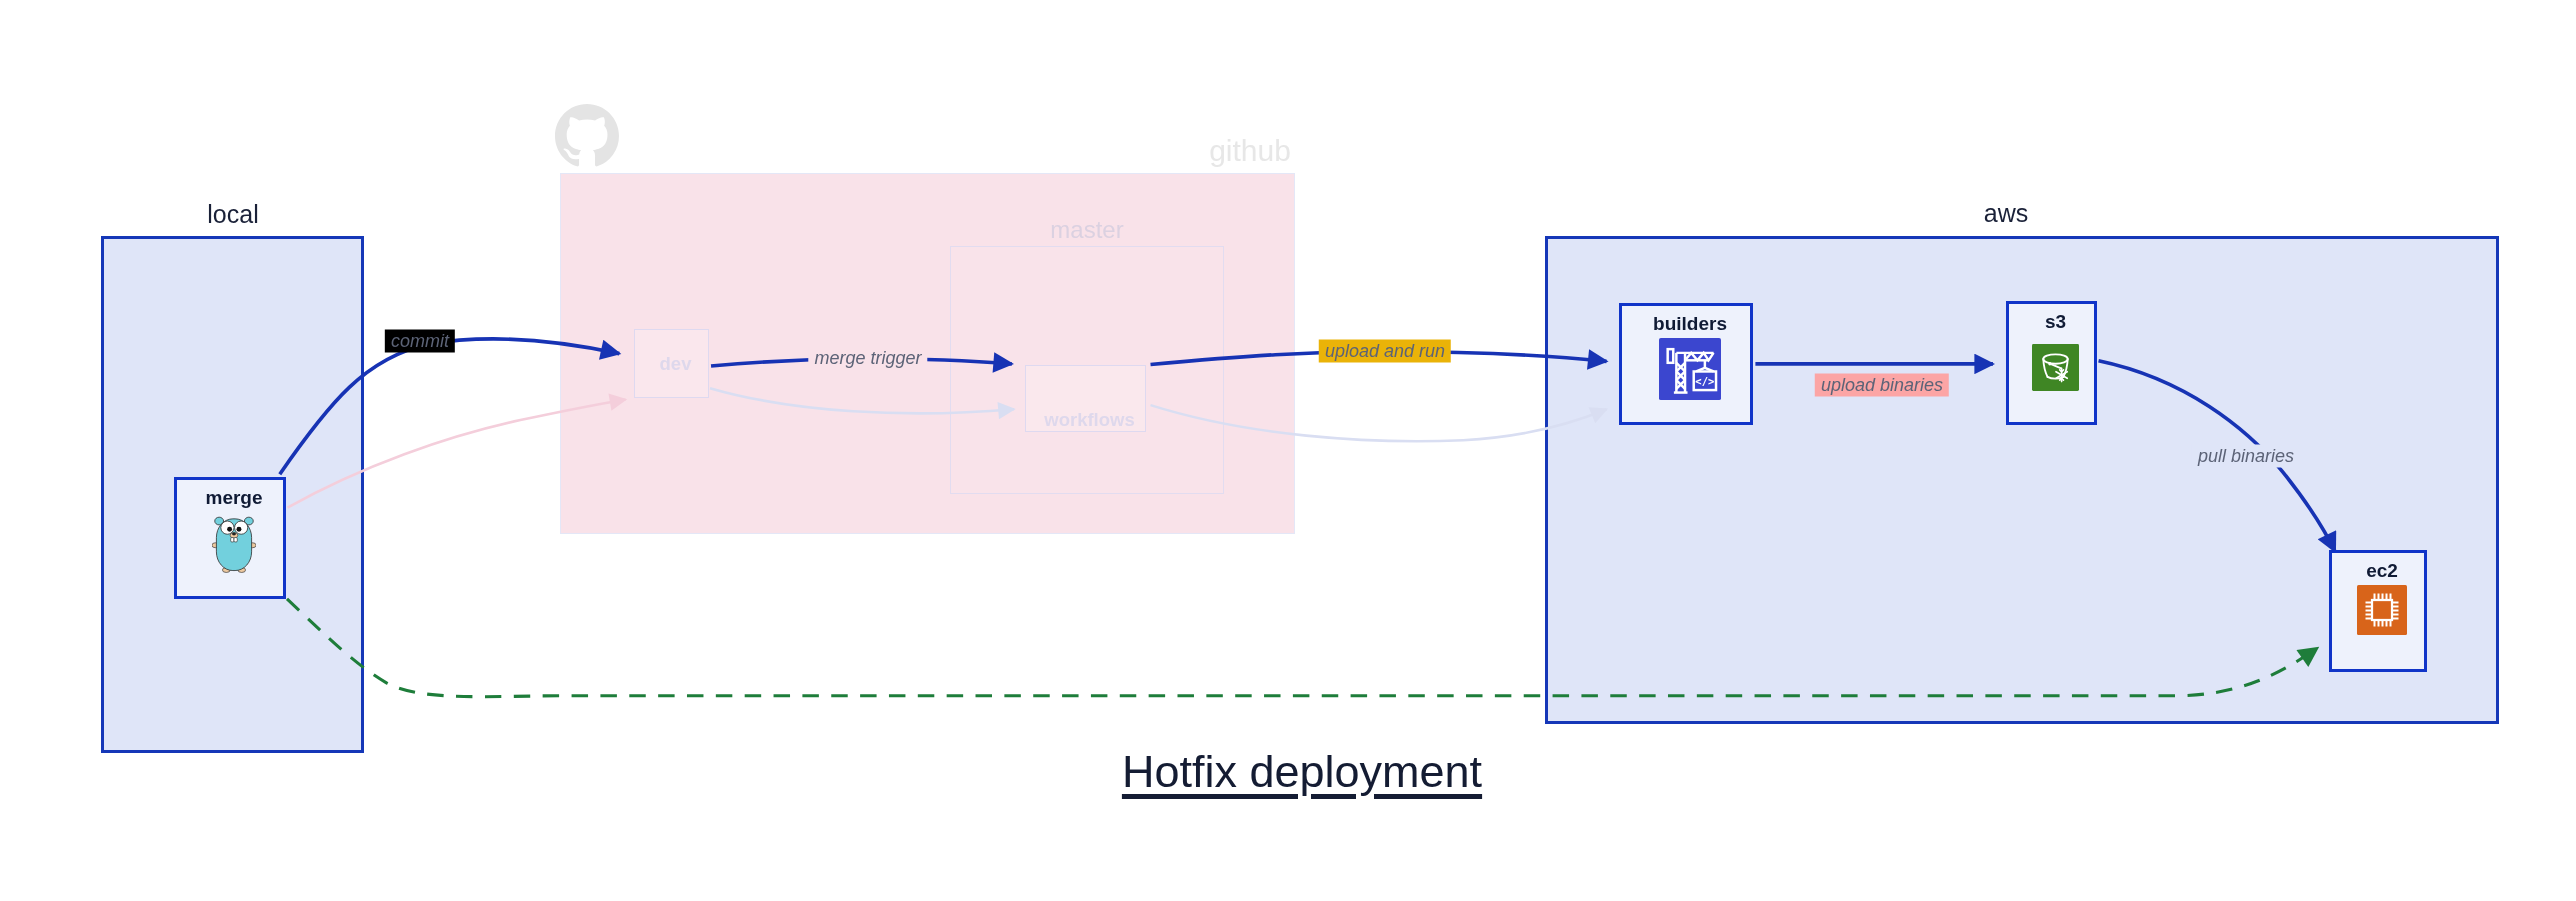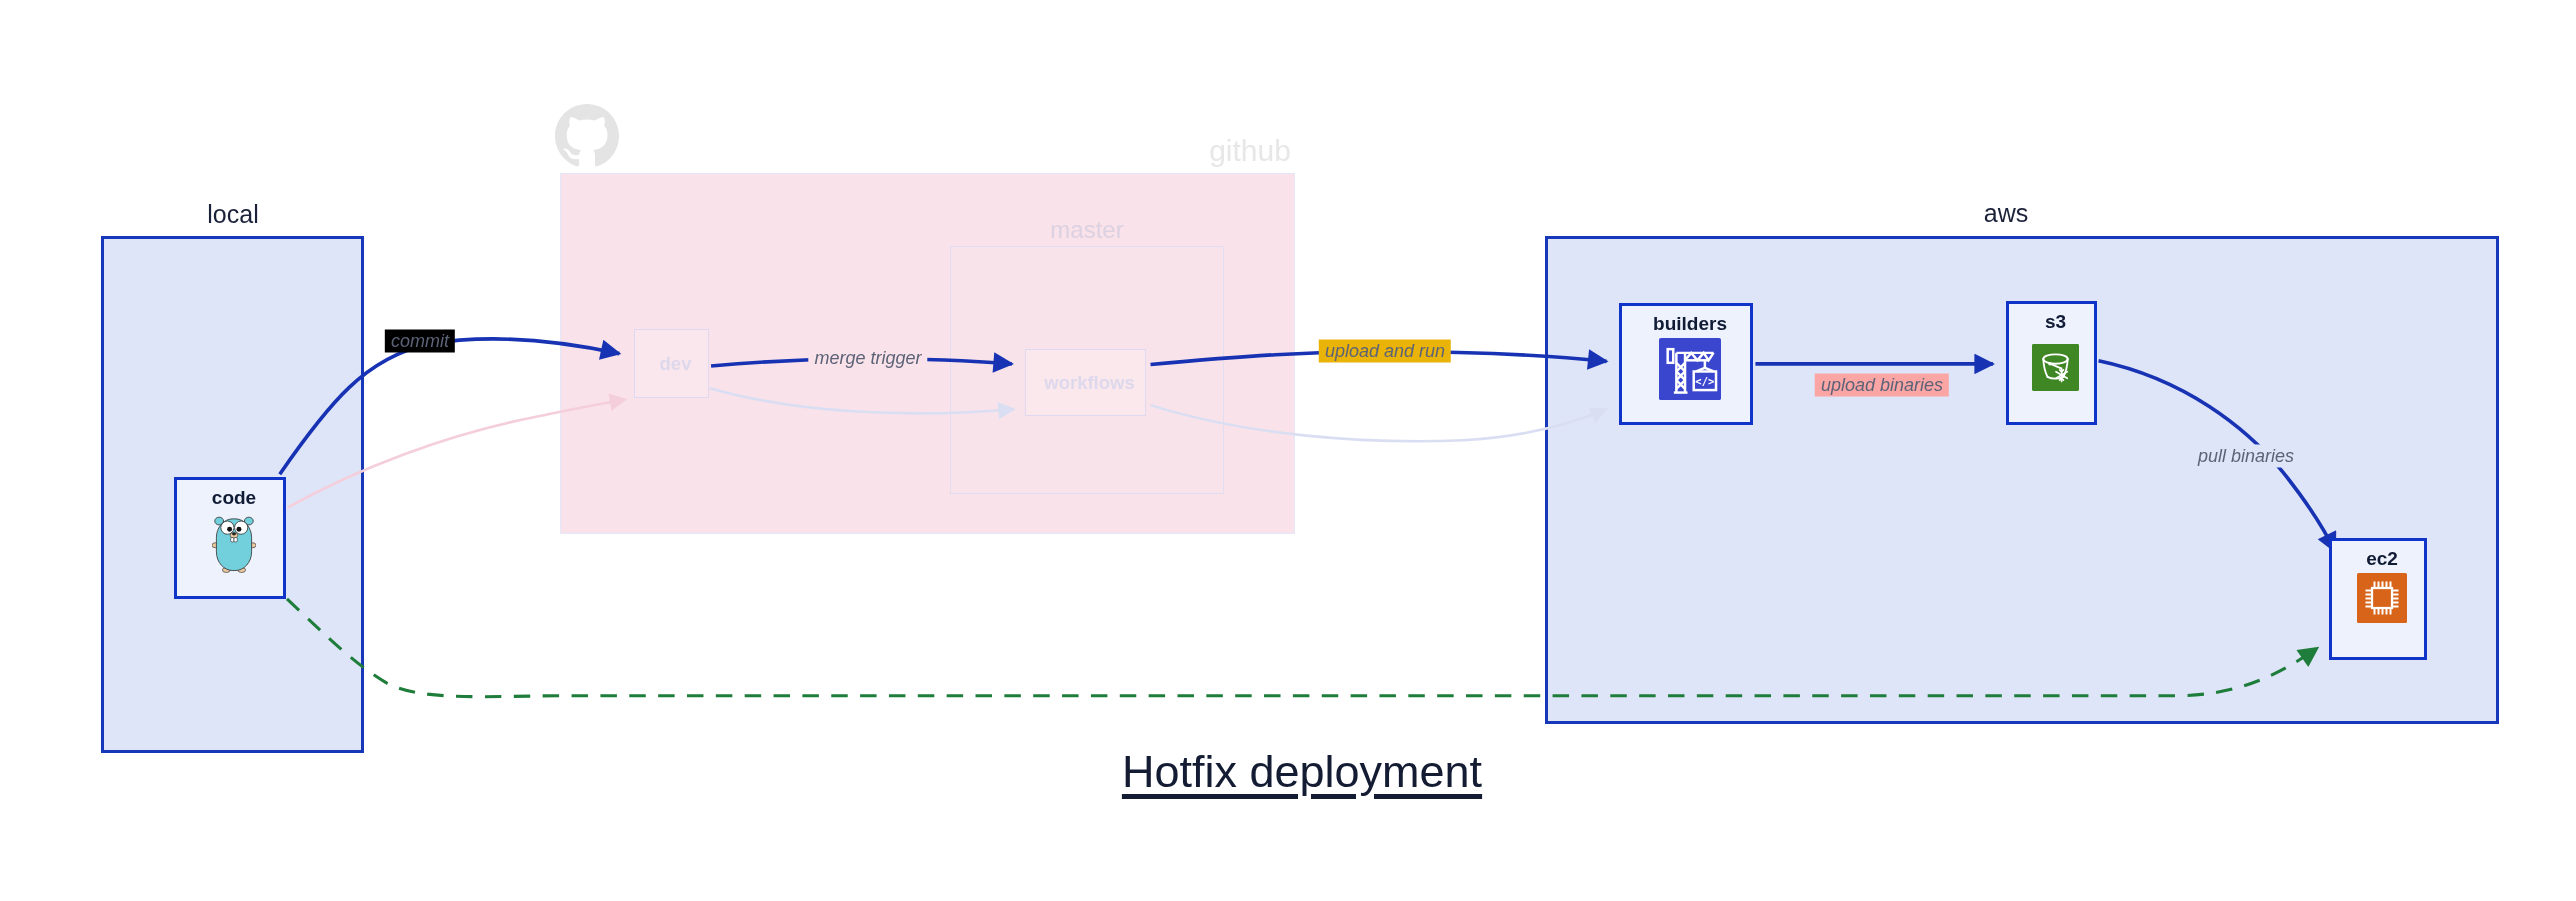--- a/index.html
+++ b/index.html
@@ -33,24 +33,24 @@
   
   .node{position:absolute;box-sizing:border-box;z-index:3;display:flex;
         flex-direction:column;align-items:center;padding-left:8px;}
   .node-solid{background:#eef2fc;border:3.6px solid #1034c8;}
   .node-faded{background:rgba(255,255,255,0.18);border:1.5px solid #ded9f0;}
   .node-label{font-size:19px;font-weight:bold;color:#101b35;margin-top:7.2px;
               white-space:nowrap;}
   .faded-label{font-size:18.5px;font-weight:bold;color:#ded8ec;}
   .n-code{left:174px;top:477px;width:112px;height:122px;}
   .n-dev{left:634px;top:329px;width:75px;height:69px;justify-content:center;text-align:center;}
-  .n-workflows{left:1025px;top:349px;width:121px;height:67px;justify-content:center;}
+  .n-workflows{left:1025px;top:365px;width:121px;height:67px;justify-content:flex-end;}
   .n-builders{left:1619px;top:303px;width:134px;height:122px;}
   .n-s3{left:2006px;top:301px;width:91px;height:124px;gap:8px;}
-  .n-ec2{left:2329px;top:538px;width:98px;height:122px;}
+  .n-ec2{left:2329px;top:550px;width:98px;height:122px;}
   .node-icon{margin-top:3.1px;}
 
   
   .edge-label{position:absolute;z-index:4;transform:translate(-50%,-50%);
               font-size:18px;font-style:italic;color:#5c6377;white-space:nowrap;
               padding:1px 6.2px;}
   .el-commit{left:420px;top:341px;background:#000000;font-style:italic;}
   .el-merge{left:868px;top:358px;background:#f9e2e9;}
   .el-uploadrun{left:1385px;top:351px;background:#eab308;}
   .el-uploadbin{left:1882px;top:385px;background:#fca5a5;}
@@ -107,21 +107,21 @@
     <path d="M 543 920 C 640 780, 710 695, 830 668 C 960 645, 1090 662, 1202 686" fill="none" stroke="#1733b4" stroke-width="7" marker-end="url(#m-blue)"></path>
     <path d="M 1380 710 C 1490 700, 1570 696, 1685 696 C 1800 696, 1890 700, 1964 706" fill="none" stroke="#1733b4" stroke-width="7" marker-end="url(#m-blue)"></path>
     <path d="M 2233 707 C 2420 690, 2540 682, 2690 682 C 2860 682, 3010 690, 3118 701" fill="none" stroke="#1733b4" stroke-width="7" marker-end="url(#m-blue)"></path>
     <path d="M 3407 706 L 3868 706" fill="none" stroke="#1733b4" stroke-width="7" marker-end="url(#m-blue)"></path>
     <path d="M 4073 700 C 4240 735, 4360 830, 4430 915 C 4490 990, 4515 1035, 4532 1070" fill="none" stroke="#1733b4" stroke-width="7" marker-end="url(#m-blue)"></path>
 
     <path d="M 557 1162 C 640 1240, 690 1290, 750 1325 C 820 1362, 950 1350, 1100 1350 L 4220 1350 C 4340 1350, 4420 1312, 4498 1257" fill="none" stroke="#1e7d3a" stroke-width="6" stroke-dasharray="32 24" marker-end="url(#m-green)"></path>
   </svg>
 
   <div class="node node-solid n-code">
-    <div class="node-label">code</div>
+    <div class="node-label">merge</div>
     <div class="node-icon">
       <svg width="44" height="61" viewBox="0 0 80 110">
         <ellipse cx="13" cy="16" rx="8" ry="7" fill="#72d0dd" stroke="#333" stroke-width="1.5"></ellipse>
         <ellipse cx="67" cy="16" rx="8" ry="7" fill="#72d0dd" stroke="#333" stroke-width="1.5"></ellipse>
         <ellipse cx="6" cy="60" rx="6" ry="4.5" fill="#edc9a0" stroke="#333" stroke-width="1.2"></ellipse>
         <ellipse cx="74" cy="60" rx="6" ry="4.5" fill="#edc9a0" stroke="#333" stroke-width="1.2"></ellipse>
         <ellipse cx="26" cy="105" rx="7" ry="4.5" fill="#edc9a0" stroke="#333" stroke-width="1.2"></ellipse>
         <ellipse cx="54" cy="105" rx="7" ry="4.5" fill="#edc9a0" stroke="#333" stroke-width="1.2"></ellipse>
         <rect x="8" y="12" width="64" height="94" rx="30" ry="34" fill="#72d0dd" stroke="#333" stroke-width="1.5"></rect>
         <circle cx="28" cy="28" r="12" fill="#fff" stroke="#333" stroke-width="1.5"></circle>

